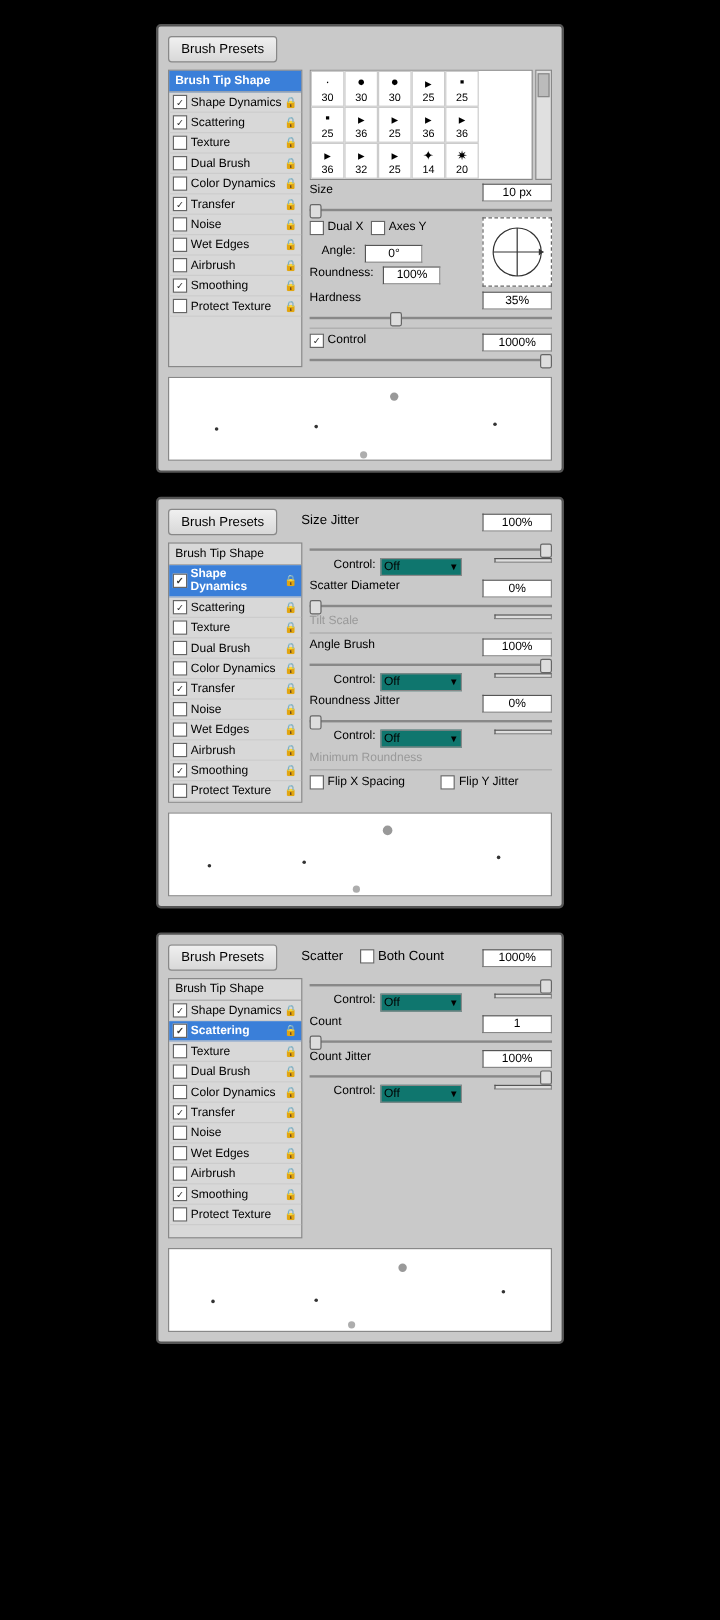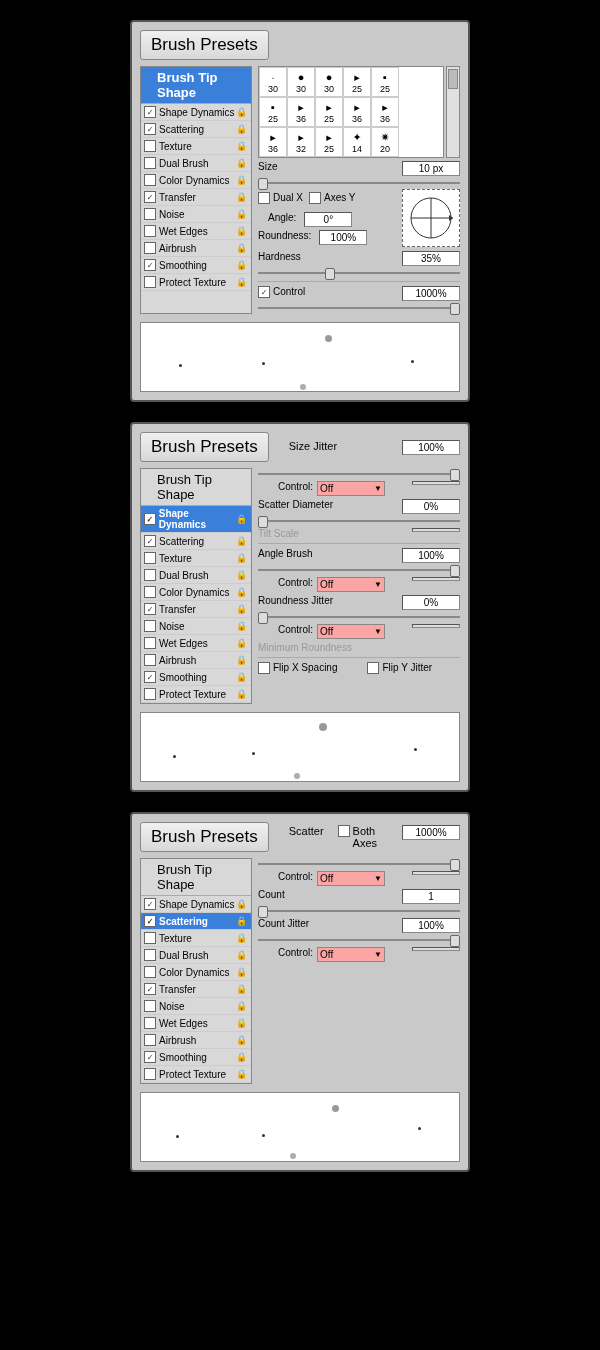--- a/index.html
+++ b/index.html
@@ -1,42 +1,42 @@
 <!DOCTYPE html>
 <html><head>
 <meta charset="utf-8">
 <style>
 body{margin:0;background:#000;font-family:Tahoma,Arial,sans-serif;font-size:11px;width:600px}
 .wrap{padding:20px 130px}
 .panel{background:#c9c9c9;border:2px solid #555;border-radius:4px;padding:8px;margin-bottom:20px;position:relative}
-.btn{background:linear-gradient(#f0f0f0,#d8d8d8);border:1px solid #888;border-radius:3px;padding:4px 10px;font-size:17px;cursor:pointer;display:inline-block}
+.btn{background:linear-gradient(#f0f0f0,#d8d8d8);border:1px solid #888;border-radius:3px;padding:4px 10px;font-size:11px;cursor:pointer;display:inline-block}
 .main{display:flex;gap:6px;margin-top:6px}
 .sidebar{border:1px solid #888;background:#d8d8d8;width:110px}
-.sidehead{padding:3px 16px;font-size:13px;border-bottom:1px solid #aaa}
+.sidehead{padding:3px 5px;font-size:10px;border-bottom:1px solid #aaa}
 .sidehead.sel{background:#3a7fd9;color:#fff;font-weight:bold}
 .opt{display:flex;align-items:center;padding:2px 3px;border-bottom:1px solid #ccc;font-size:10px}
 .opt.sel{background:#3a7fd9;color:#fff;font-weight:bold}
 .cb{width:10px;height:10px;border:1px solid #666;background:#fff;margin-right:3px;display:flex;align-items:center;justify-content:center;font-size:8px;color:#333}
 .lock{margin-left:auto;font-size:9px;color:#666}
 .content{flex:1;font-size:10px}
 .grid{display:flex;gap:2px}
 .gridmain{flex:1;border:1px solid #888;background:#fff}
 .gridrow{display:flex}
 .cell{width:26px;text-align:center;border:1px solid #ccc;padding:2px 0;font-size:9px}
 .cell .ic{height:14px;display:flex;align-items:center;justify-content:center;font-size:11px}
 .scrollbar{width:12px;background:#e0e0e0;border:1px solid #888;position:relative}
 .thumb{position:absolute;top:2px;left:1px;right:1px;height:18px;background:#bbb;border:1px solid #888}
 .row{display:flex;align-items:flex-start;margin:3px 0}
 .lbl{flex:0 0 auto}
 .valbox{background:#fff;border:1px solid #888;border-top-color:#555;border-left-color:#555;padding:1px 4px;width:38px;text-align:center;margin-left:auto;font-size:10px}
 .valbox.w{width:48px}
 .slider{height:8px;position:relative;margin:2px 0}
 .track{position:absolute;top:3px;left:0;right:0;height:2px;background:#888}
 .handle{position:absolute;top:-1px;width:8px;height:10px;background:#ddd;border:1px solid #666;border-radius:2px}
-.sel-ctrl{background:#fca5a5;border:1px solid #888;padding:1px 2px;font-size:10px;width:62px;display:flex;justify-content:space-between;align-items:center}
+.sel-ctrl{background:#0f766e;border:1px solid #888;padding:1px 2px;font-size:10px;width:62px;display:flex;justify-content:space-between;align-items:center}
 .arrow{font-size:8px}
 .circle{width:56px;height:56px;border:1px dashed #666;background:#fff;display:flex;align-items:center;justify-content:center;margin-left:4px}
 .circle svg{width:48px;height:48px}
 .preview{background:#fff;border:1px solid #888;height:68px;margin-top:8px;position:relative}
 .dot{position:absolute;background:#333;border-radius:50%}
 .sep{height:1px;background:#aaa;margin:4px 0}
 .disabled{color:#999}
 </style>
 </head>
 <body>
@@ -353,21 +353,21 @@
 </div>
 </div>
 
 <div class="panel">
 <div style="display:flex;align-items:center;gap:20px">
 <div class="btn">Brush Presets</div>
 <div class="row" style="flex:1">
           <span class="lbl">Scatter</span>
           <span style="width:14px"></span>
           <span class="cb"></span>
-          <span>Both Axes</span>
+          <span>Both Count</span>
           <span class="valbox w">1000%</span>
         </div>
 </div>
 <div class="main">
 <div class="sidebar">
 <div class="sidehead">Brush Tip Shape</div>
 <div class="opt">
             <span class="cb">✓</span>
             <span>Shape Dynamics</span>
             <span class="lock">🔒</span>

